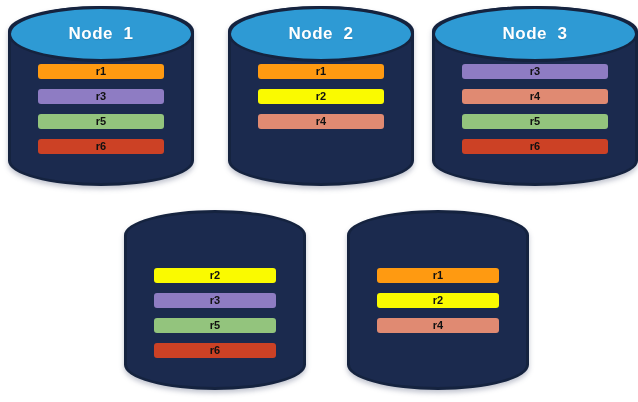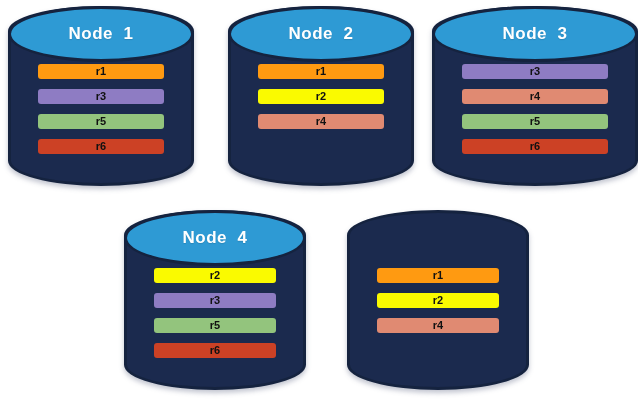--- a/index.html
+++ b/index.html
@@ -138,23 +138,20 @@
         <div class="record-bar" style="background: rgb(147, 196, 125);">
           <span class="record-label" style="color: rgb(17, 17, 17);">r5</span>
         </div>
         <div class="record-bar" style="background: rgb(204, 65, 37);">
           <span class="record-label" style="color: rgb(17, 17, 17);">r6</span>
         </div>
       </div>
     </div>
     <div class="node" style="left: 124px; top: 210px; width: 182px; height: 180px;">
       <div class="cyl-body" style="background: rgb(27, 42, 78); border-color: rgb(21, 35, 63);"></div>
-      <div class="cyl-top" style="background: rgb(46, 154, 212); border-color: rgb(21, 35, 63);">
-        <div class="node-label" style="color: rgb(255, 255, 255);">Node  4</div>
-      </div>
       <div class="records" style="left: 30px; right: 30px; top: 58px;">
         <div class="record-bar" style="background: rgb(250, 250, 0);">
           <span class="record-label" style="color: rgb(17, 17, 17);">r2</span>
         </div>
         <div class="record-bar" style="background: rgb(142, 124, 195);">
           <span class="record-label" style="color: rgb(17, 17, 17);">r3</span>
         </div>
         <div class="record-bar" style="background: rgb(147, 196, 125);">
           <span class="record-label" style="color: rgb(17, 17, 17);">r5</span>
         </div>

